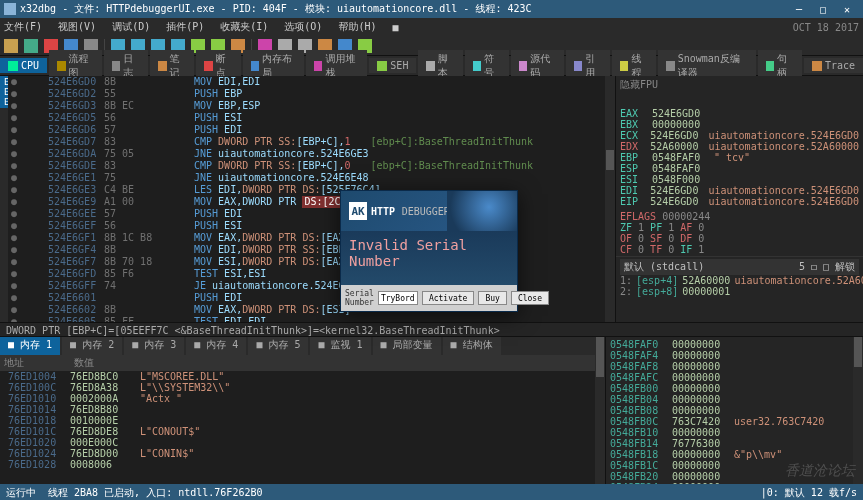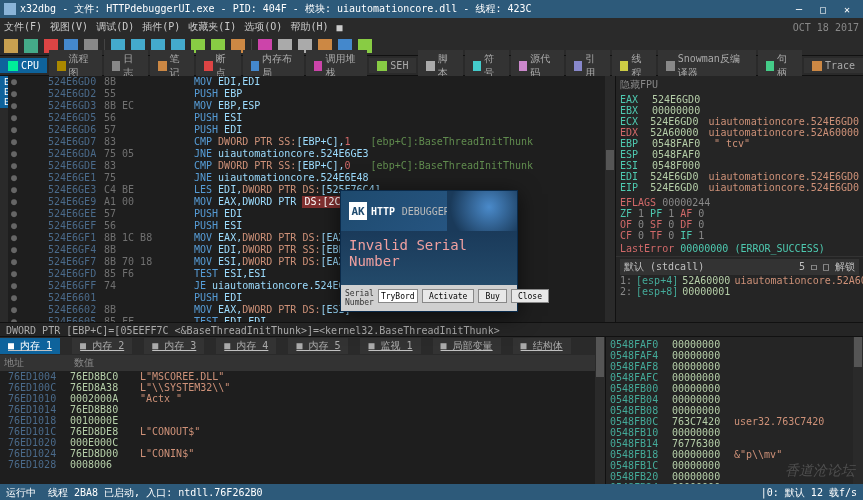--- a/index.html
+++ b/index.html
@@ -1,21 +1,21 @@
 <!DOCTYPE html>
 <html><head>
 <meta charset="utf-8">
 <style>
 * { margin: 0; padding: 0; box-sizing: border-box; font-family: Consolas, monospace; font-size: 10px; }
 body { background: #1e1e1e; color: #c0c0c0; width: 863px; height: 500px; overflow: hidden; position: relative; }
 .titlebar { background: #2d5a7a; height: 18px; display: flex; align-items: center; padding: 0 4px; color: #fff; }
 .titlebar .icon { width: 12px; height: 12px; background: #8ab4d8; margin-right: 4px; }
 .titlebar .title { flex: 1; }
 .titlebar .wbtn { width: 24px; text-align: center; cursor: pointer; }
-.menubar { background: #2a2a2a; height: 18px; display: flex; align-items: center; padding: 0 4px; gap: 8px; color: #ccc; }
+.menubar { background: #2a2a2a; height: 18px; display: flex; align-items: center; padding: 0 4px; gap: 16px; color: #ccc; }
 .menubar span { cursor: pointer; }
 .menubar .date { margin-left: auto; color: #888; }
 .toolbar { background: #2a2a2a; height: 20px; display: flex; align-items: center; padding: 0 4px; gap: 6px; border-bottom: 1px solid #111; }
 .toolbar .tb { width: 14px; height: 14px; display: inline-block; }
 .tabbar { background: #2a2a2a; height: 20px; display: flex; align-items: center; gap: 2px; border-bottom: 1px solid #111; }
 .tab { padding: 2px 8px; background: #333; color: #aaa; display: flex; align-items: center; gap: 3px; }
 .tab.active { background: #0e639c; color: #fff; }
 .tab .ticon { width: 10px; height: 10px; display: inline-block; }
 .main { display: flex; height: 246px; }
 .left-gutter { background: #2a2a2a; width: 8px; }
@@ -27,40 +27,40 @@
 .mnem { color: #569cd6; }
 .op-reg { color: #9cdcfe; }
 .op-ptr { color: #ce9178; }
 .op-red { color: #d16969; }
 .op-brk { background: #803030; color: #fff; padding: 0 2px; }
 .cmt { color: #608b4e; margin-left: 20px; }
 .gutter-dot { width: 12px; text-align: center; color: #666; }
 .arrow-col { width: 20px; position: relative; }
 .right-panels { width: 248px; background: #252525; border-left: 1px solid #111; display: flex; flex-direction: column; }
 .regs { padding: 2px 4px; flex: 1; overflow: hidden; }
-.regs .hdr { color: #888; margin-bottom: 2px; }
+.regs .hdr { color: #888; margin-bottom: 16px; }
 .reg-row { display: flex; gap: 6px; height: 11px; }
 .reg-name { color: #4ec9b0; width: 26px; }
 .reg-nr { color: #d16969; width: 26px; }
 .reg-ng { color: #4ec9b0; width: 26px; }
 .reg-val { color: #b5cea8; width: 56px; }
 .reg-txt { color: #ce9178; }
 .flags { margin-top: 4px; }
 .flag-line { color: #888; }
 .flag-g { color: #4ec9b0; }
 .flag-r { color: #d16969; }
 .err-row { color: #888; margin-top: 2px; }
 .err-g { color: #4ec9b0; }
 .stack { height: 66px; padding: 2px 4px; border-top: 1px solid #333; }
 .stack-hdr { background: #333; display: flex; justify-content: space-between; padding: 1px 4px; }
 .stack-row { display: flex; gap: 4px; }
 .info-line { background: #252525; padding: 2px 6px; border-top: 1px solid #111; height: 14px; color: #aaa; }
 .bottom { display: flex; height: 148px; border-top: 1px solid #111; }
 .dump { flex: 1; background: #1e1e1e; display: flex; flex-direction: column; }
-.dump-tabs { display: flex; background: #2a2a2a; height: 18px; align-items: center; gap: 12px; text-decoration: underline; }
+.dump-tabs { display: flex; background: #2a2a2a; height: 18px; gap: 2px; }
 .dtab { padding: 1px 8px; background: #333; color: #aaa; }
 .dtab.active { background: #0e639c; color: #fff; }
 .dump-hdr { display: flex; background: #333; padding: 1px 4px; color: #888; }
 .dump-body { flex: 1; overflow: hidden; }
 .dump-row { display: flex; white-space: pre; height: 11px; }
 .right-bottom { width: 248px; background: #252525; border-left: 1px solid #111; display: flex; flex-direction: column; }
 .rb-body { flex: 1; overflow: hidden; padding: 2px 4px; }
 .rb-row { display: flex; gap: 6px; height: 11px; }
 .statusbar { background: #2d5a7a; height: 18px; display: flex; align-items: center; padding: 0 6px; color: #fff; gap: 12px; }
 .statusbar .right { margin-left: auto; }
@@ -69,21 +69,21 @@
 
 .dialog { position: absolute; left: 340px; top: 190px; width: 178px; background: #1a3a5a; border: 1px solid #0a2a4a; box-shadow: 0 4px 20px rgba(0,0,0,0.6); }
 .dialog .dhdr { height: 40px; background: linear-gradient(135deg, #1e4a6e 0%, #2a5a8a 100%); display: flex; align-items: center; padding: 11px 8px; position: relative; overflow: hidden; }
 .dialog .dlogo { display: flex; align-items: center; gap: 4px; }
 .dialog .dlogo-sq { width: 18px; height: 18px; background: #fff; color: #1e4a6e; display: flex; align-items: center; justify-content: center; font-weight: bold; font-size: 11px; }
 .dialog .dlogo-txt { color: #fff; font-size: 11px; font-weight: bold; }
 .dialog .dlogo-txt .lt2 { color: #bbb; font-weight: normal; }
 .dialog .dimg { position: absolute; right: 0; top: 0; width: 70px; height: 100%; background: radial-gradient(circle at 60% 40%, #4a8aca 0%, #1a3a5a 80%); }
 .dialog .dbody { padding: 6px 8px 4px; background: linear-gradient(180deg, #1a3a5a 0%, #234a6a 100%); }
 .dialog .derr { color: #f0a0a0; font-size: 14px; margin-bottom: 12px; }
-.dialog .dform { background: #d0d0d0; padding: 4px; display: flex; gap: 4px; }
+.dialog .dform { background: #d0d0d0; padding: 4px; display: flex; align-items: center; gap: 4px; }
 .dialog .dlbl { font-size: 8px; color: #333; }
 .dialog .dinp { flex: 1; height: 14px; border: 1px solid #888; background: #fff; font-size: 8px; padding: 0 2px; width: 40px; }
 .dialog .dbtn { height: 14px; border: 1px solid #888; background: #e8e8e8; font-size: 8px; padding: 0 6px; cursor: pointer; }
 .scroll-track { width: 10px; background: #2a2a2a; position: relative; }
 .scroll-thumb { position: absolute; left: 1px; width: 8px; background: #555; }
 </style>
 </head>
 <body>
 
 <div class="titlebar">

